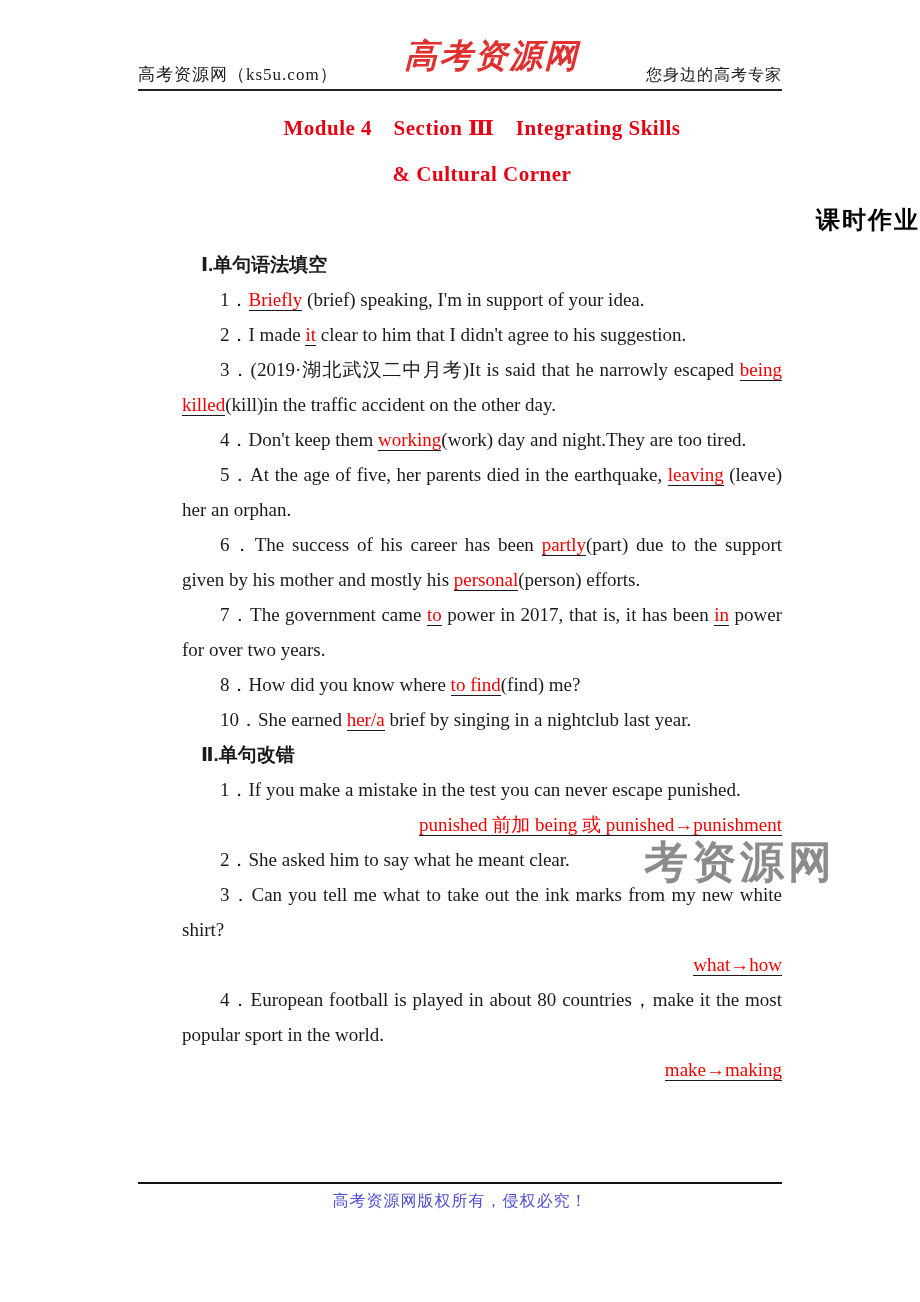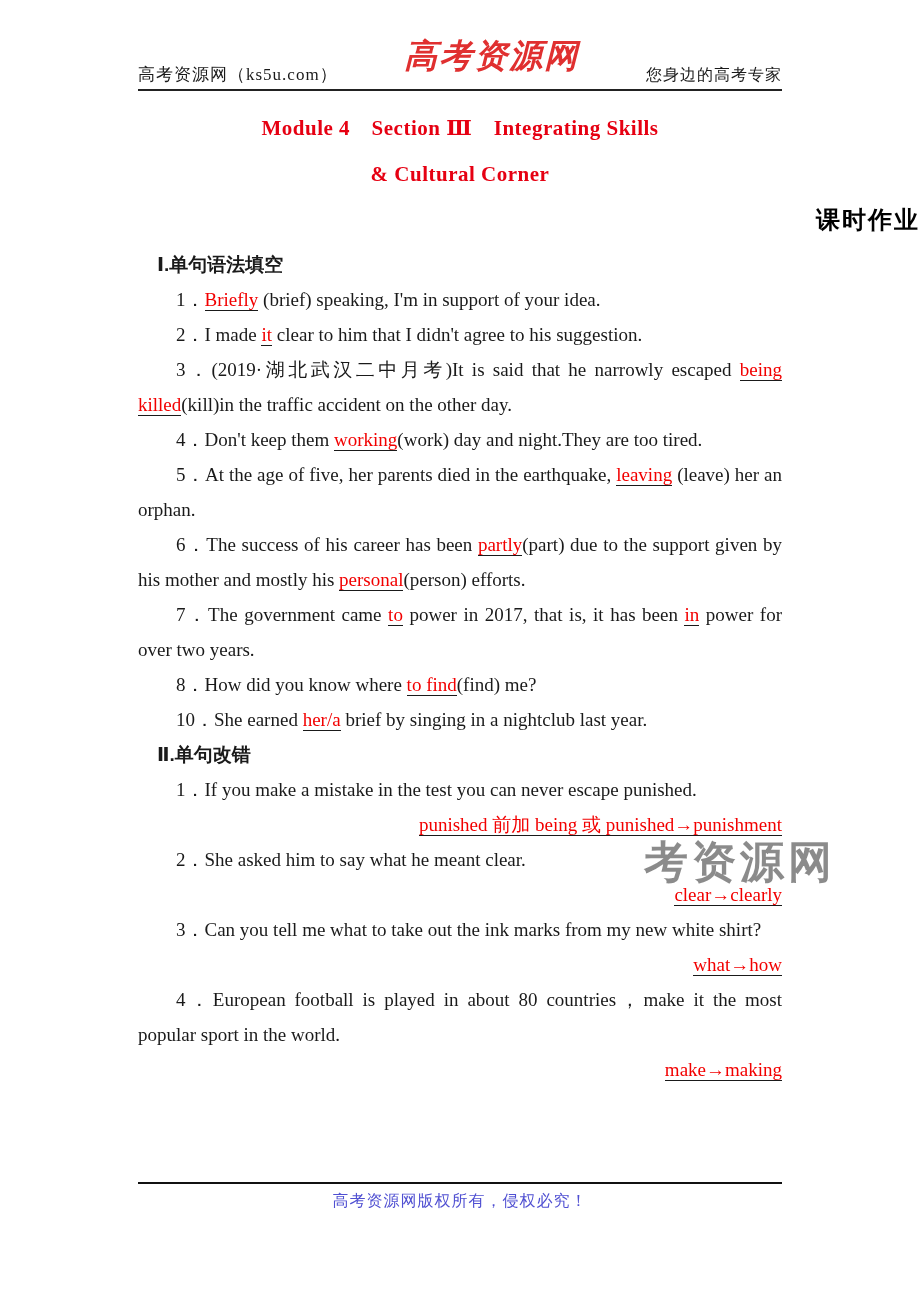--- a/index.html
+++ b/index.html
@@ -6,20 +6,21 @@
   html, body { background: #ffffff; }
   .page {
     position: relative;
     width: 920px;
     height: 1302px;
     margin: 0 auto;
     background: #ffffff;
     font-family: "Liberation Serif", "DejaVu Serif", serif;
     color: #1a1a1a;
     overflow: hidden;
+    padding-left: 44px;
   }
   
   .hdr {
     position: absolute;
     left: 138px; right: 138px; top: 0;
     height: 91px;
     border-bottom: 2px solid #222222;
     display: flex;
     justify-content: space-between;
     align-items: flex-end;
@@ -134,21 +135,20 @@
           <p class="block question"><span>8．How did you know where </span><span class="ans">to find</span><span>(find) me?</span></p>
           <p class="block question"><span>10．She earned </span><span class="ans">her/a</span><span> brief by singing in a nightclub last year.</span></p>
         </div>
     </section>
     <section>
       <h2 class="sec-heading">Ⅱ.单句改错</h2>
       <div>
           <p class="block question"><span>1．If you make a mistake in the test you can never escape punished.</span></p>
           <p class="block answer"><span class="ans">punished 前加 being 或 punished→punishment</span></p>
           <p class="block question"><span>2．She asked him to say what he meant clear.</span></p>
-          <p class="block answer"><span class="ans">clear→clearly</span></p>
           <p class="block question"><span>3．Can you tell me what to take out the ink marks from my new white shirt?</span></p>
           <p class="block answer"><span class="ans">what→how</span></p>
           <p class="block question"><span>4．European football is played in about 80 countries，make it the most popular sport in the world.</span></p>
           <p class="block answer"><span class="ans">make→making</span></p>
         </div>
     </section>
   </main>
 
   <span class="watermark">考资源网</span>
 

